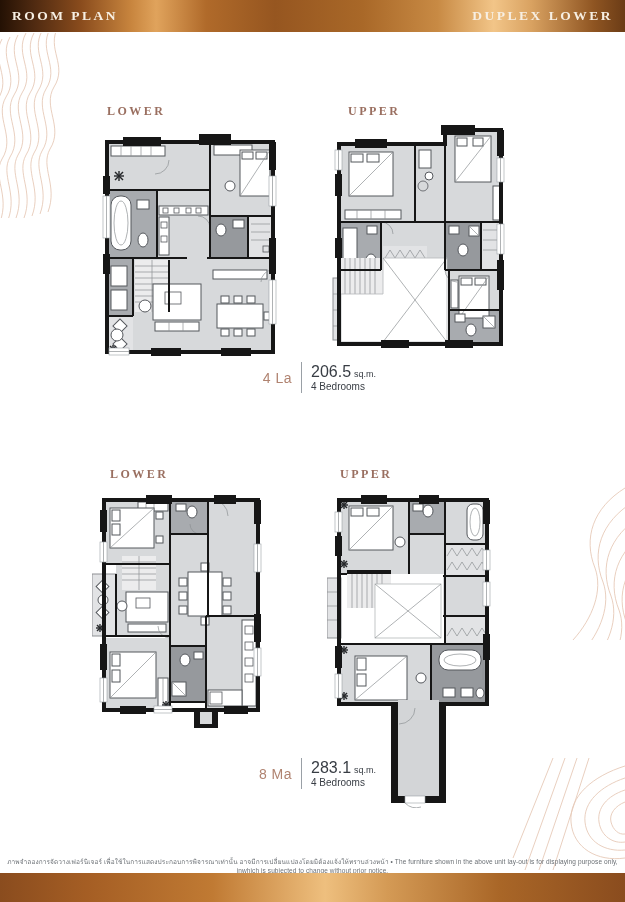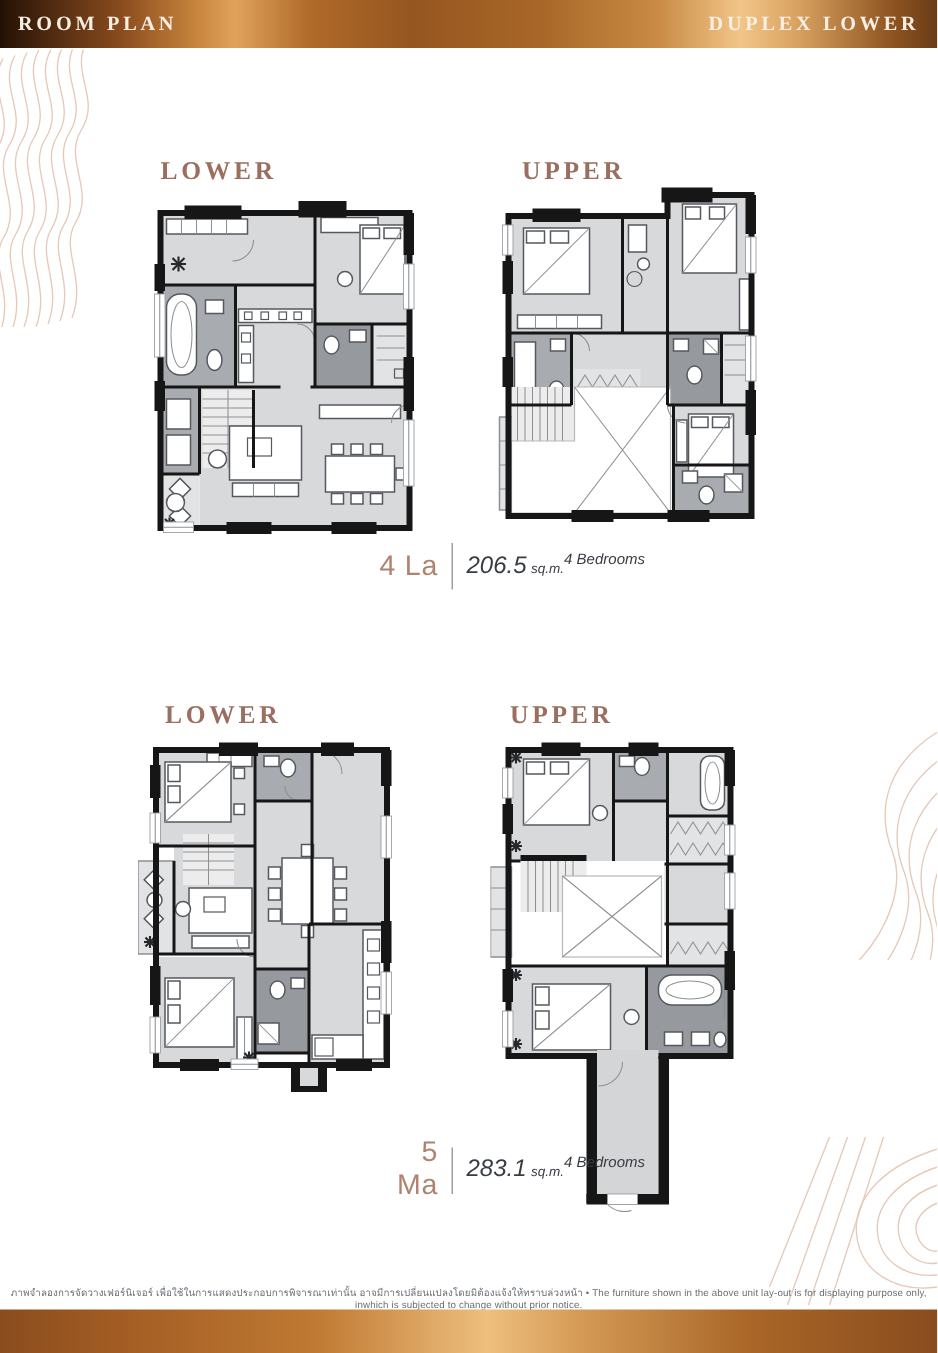--- a/index.html
+++ b/index.html
@@ -11,25 +11,25 @@
       #b06a2a 33%,#965620 44%,#a96828 58%,#c88a44 70%,#f2c588 79%,#d9a261 85%,#8f5522 95%,#6b3c16 100%);
     display:flex;align-items:center;justify-content:space-between;}
   .bar-top span{color:#f7efe3;font-family:"Liberation Serif",serif;font-weight:600;
     font-size:13.5px;letter-spacing:2.5px;text-align:right;}
   .bar-top .lt{margin-left:12px;} .bar-top .rt{margin-right:12px;}
   .bar-bottom{position:absolute;left:0;bottom:0;width:625px;height:29px;
     background:linear-gradient(90deg,#8a4c1e 0%,#a55e24 14%,#c07a33 34%,#eebf7e 52%,
       #d49a55 62%,#a96627 80%,#8a4c1e 100%);}
   
   .floor-label{position:absolute;font-family:"Liberation Serif",serif;font-weight:600;
-    font-size:17px;letter-spacing:2.5px;color:#9a6f60;}
+    font-size:12px;letter-spacing:2.5px;color:#9a6f60;}
   .unit-info{position:absolute;display:flex;align-items:center;gap:9px;}
-  .unit-code{font-size:19px;color:#b08370;letter-spacing:.5px;width:42px;text-align:right;}
+  .unit-code{font-size:14px;color:#b08370;letter-spacing:.5px;width:42px;text-align:right;}
   .unit-divider{width:1px;height:31px;background:#9aa0a6;}
-  .unit-meta{display:flex;flex-direction:row;line-height:1.2;font-style:italic;}
+  .unit-meta{display:flex;flex-direction:column;line-height:1.2;}
   .unit-area{font-size:16px;color:#383d44;}
   .unit-area .sqm{font-size:9px;color:#383d44;margin-left:3px;}
   .unit-beds{font-size:10px;color:#383d44;}
   
   .disclaimer{position:absolute;left:0;right:0;top:857px;margin:0;text-align:center;
     font-size:6.5px;color:#6a6f74;letter-spacing:.1px;}
   
   .contour{position:absolute;pointer-events:none;}
   .contour path,.contour line{stroke:#e6c9b8;stroke-width:.9;fill:none;}
   
@@ -636,21 +636,21 @@
       <rect class="win" x="156" y="64" width="7" height="20"></rect>
         <line class="thin" x1="159.5" y1="64" x2="159.5" y2="84"></line>
       <rect class="win" x="156" y="96" width="7" height="24"></rect>
         <line class="thin" x1="159.5" y1="96" x2="159.5" y2="120"></line>
       <rect class="win" x="8" y="188" width="7" height="24"></rect>
         <line class="thin" x1="11.5" y1="188" x2="11.5" y2="212"></line>
     </g>
   </svg>
 
   <div class="unit-info" style="left:250px;top:758px;">
-    <span class="unit-code">5 Ma</span>
+    <span class="unit-code">8 Ma</span>
     <span class="unit-divider"></span>
     <span class="unit-meta">
       <span class="unit-area"><span>283.1</span><span class="sqm">sq.m.</span></span>
       <span class="unit-beds">4 Bedrooms</span>
     </span>
   </div>
 
   <p class="disclaimer">
     <span>ภาพจำลองการจัดวางเฟอร์นิเจอร์ เพื่อใช้ในการแสดงประกอบการพิจารณาเท่านั้น อาจมีการเปลี่ยนแปลงโดยมิต้องแจ้งให้ทราบล่วงหน้า</span>
     <span>•</span>

